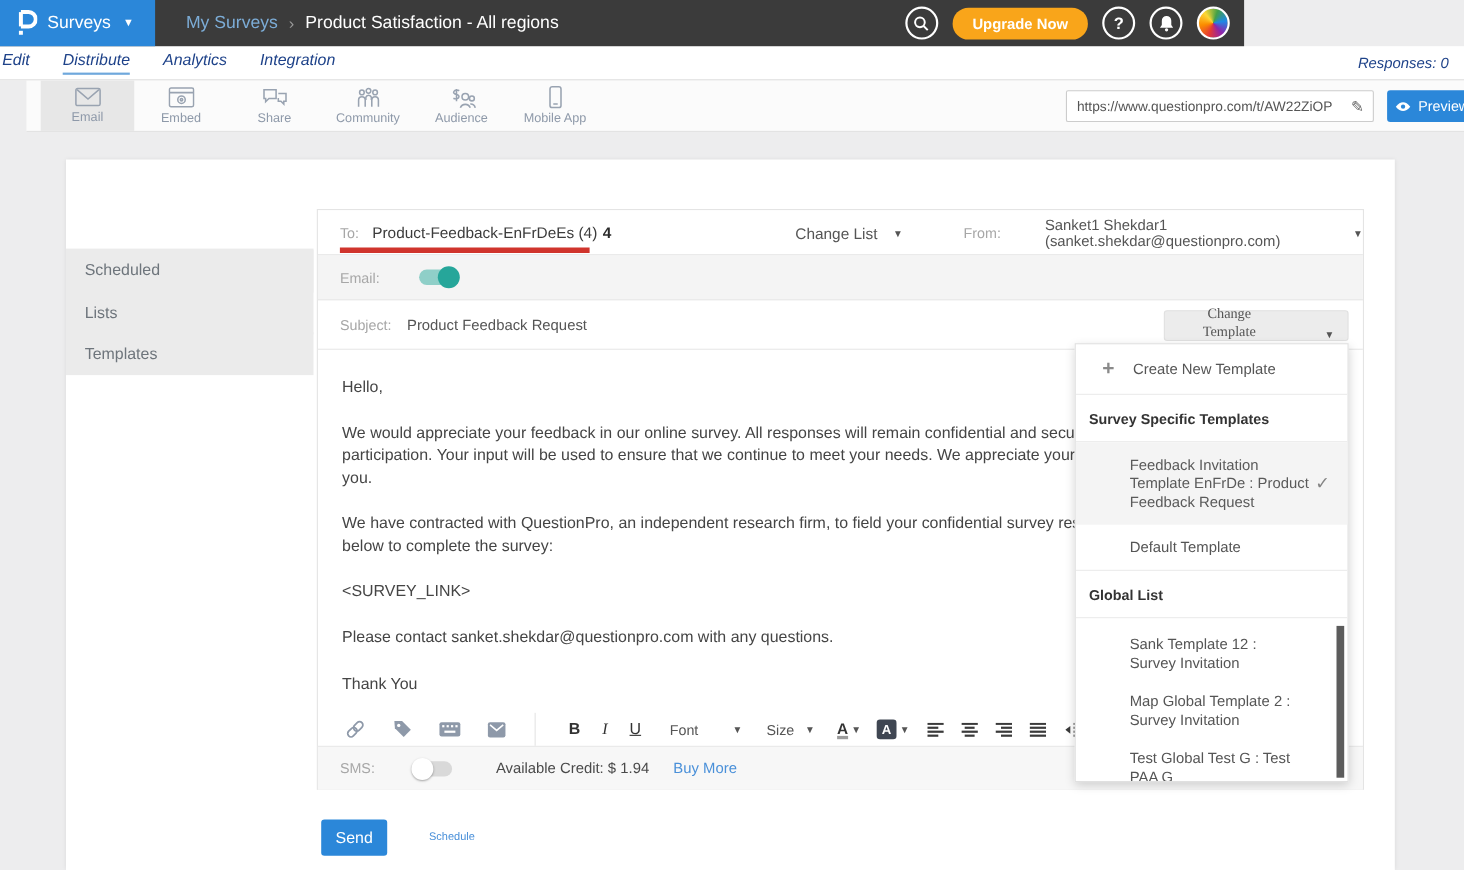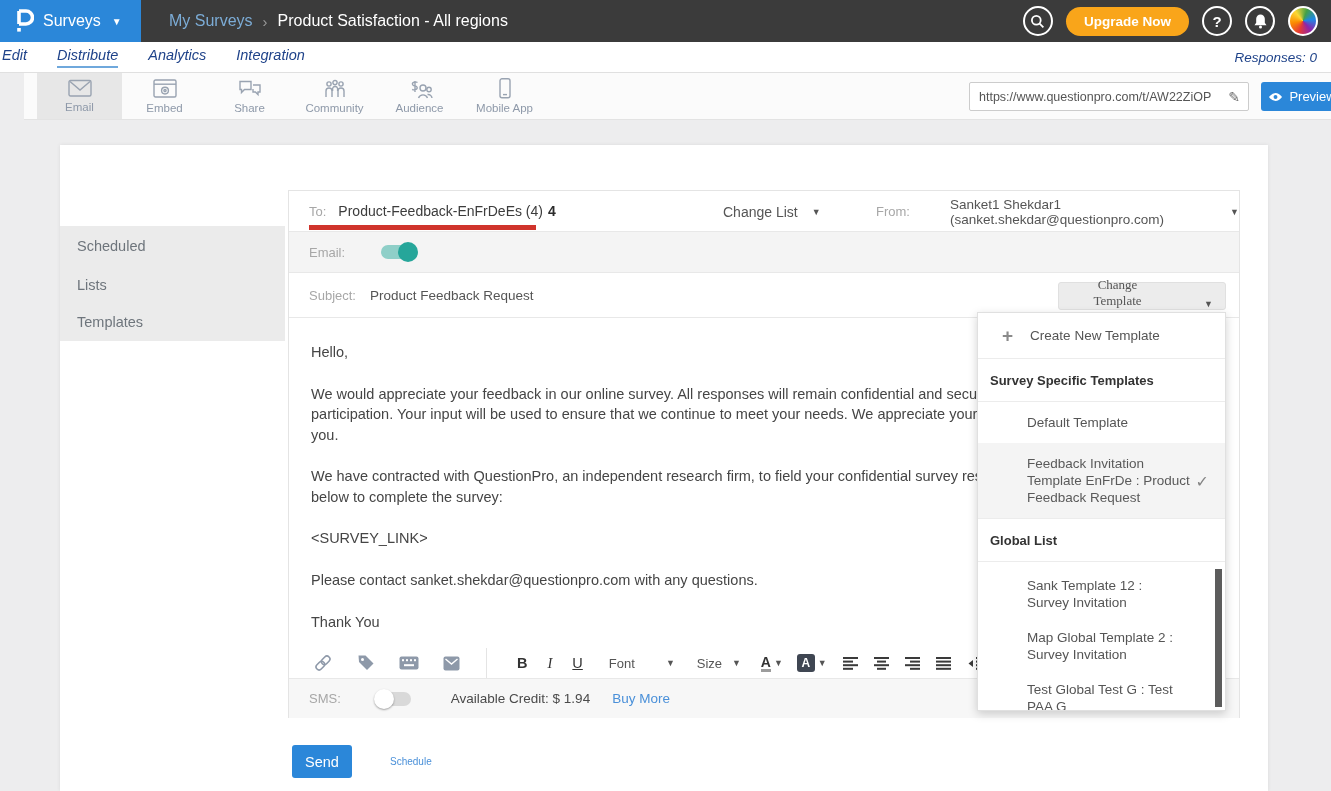--- a/index.html
+++ b/index.html
@@ -1,20 +1,20 @@
 <!DOCTYPE html>
 <html><head>
 <meta charset="utf-8">
 <style>
   * { margin:0; padding:0; box-sizing:border-box; }
   html,body { width:1331px; height:791px; }
   body { position:relative; overflow:hidden; background:#ededee; font-family:"Liberation Sans",sans-serif; }
 
   
-  .app-header { position:absolute; top:0; left:0; width:1331px; height:42px; background:#3b3b3b; display:flex; align-items:center; z-index:30; }
+  .app-header { position:absolute; top:0; left:0; width:1131px; height:42px; background:#3b3b3b; display:flex; align-items:center; z-index:30; }
   .logo-box { width:141px; height:42px; background:#2b87d9; display:flex; align-items:center; padding-left:14px; gap:9px; cursor:pointer; }
   .logo-glyph { display:flex; align-items:center; }
   .product-label { color:#fff; font-size:16px; }
   .caret-w { color:#fff; font-size:10px; margin-left:2px; }
   .breadcrumb { display:flex; align-items:center; gap:10px; margin-left:28px; font-size:16px; }
   .crumb-parent { color:#7cacd6; cursor:pointer; }
   .crumb-sep { color:#9a9a9a; font-size:15px; }
   .crumb-current { color:#fff; }
   .header-right { margin-left:auto; display:flex; align-items:center; gap:13px; margin-right:13px; }
   .hcircle { width:30px; height:30px; border-radius:50%; border:2px solid #fff; display:flex; align-items:center; justify-content:center; color:#fff; font-size:15px; font-weight:bold; cursor:pointer; background:transparent; }
@@ -412,25 +412,25 @@
     <span class="schedule-link">Schedule</span>
   </div>
 </div>
 
 <div class="tmenu">
   <div class="tm-create">
     <span class="plus-icon">+</span>
     <span>Create New Template</span>
   </div>
   <div class="tm-header">Survey Specific Templates</div>
-  <div class="tm-item">Default Template</div>
   <div class="tm-item selected">
     <span>Feedback Invitation Template EnFrDe  : Product Feedback Request</span>
     <span class="check-icon">✓</span>
   </div>
+  <div class="tm-item">Default Template</div>
   <div class="tm-header global">Global List</div>
   <div class="tm-scroll">
     <div class="tm-item">Sank Template 12  : Survey Invitation</div>
     <div class="tm-item">Map Global Template 2  : Survey Invitation</div>
     <div class="tm-item">Test Global Test G  : Test PAA G</div>
     <div class="tm-scrollbar"></div>
   </div>
 </div>
 
 </body></html>

